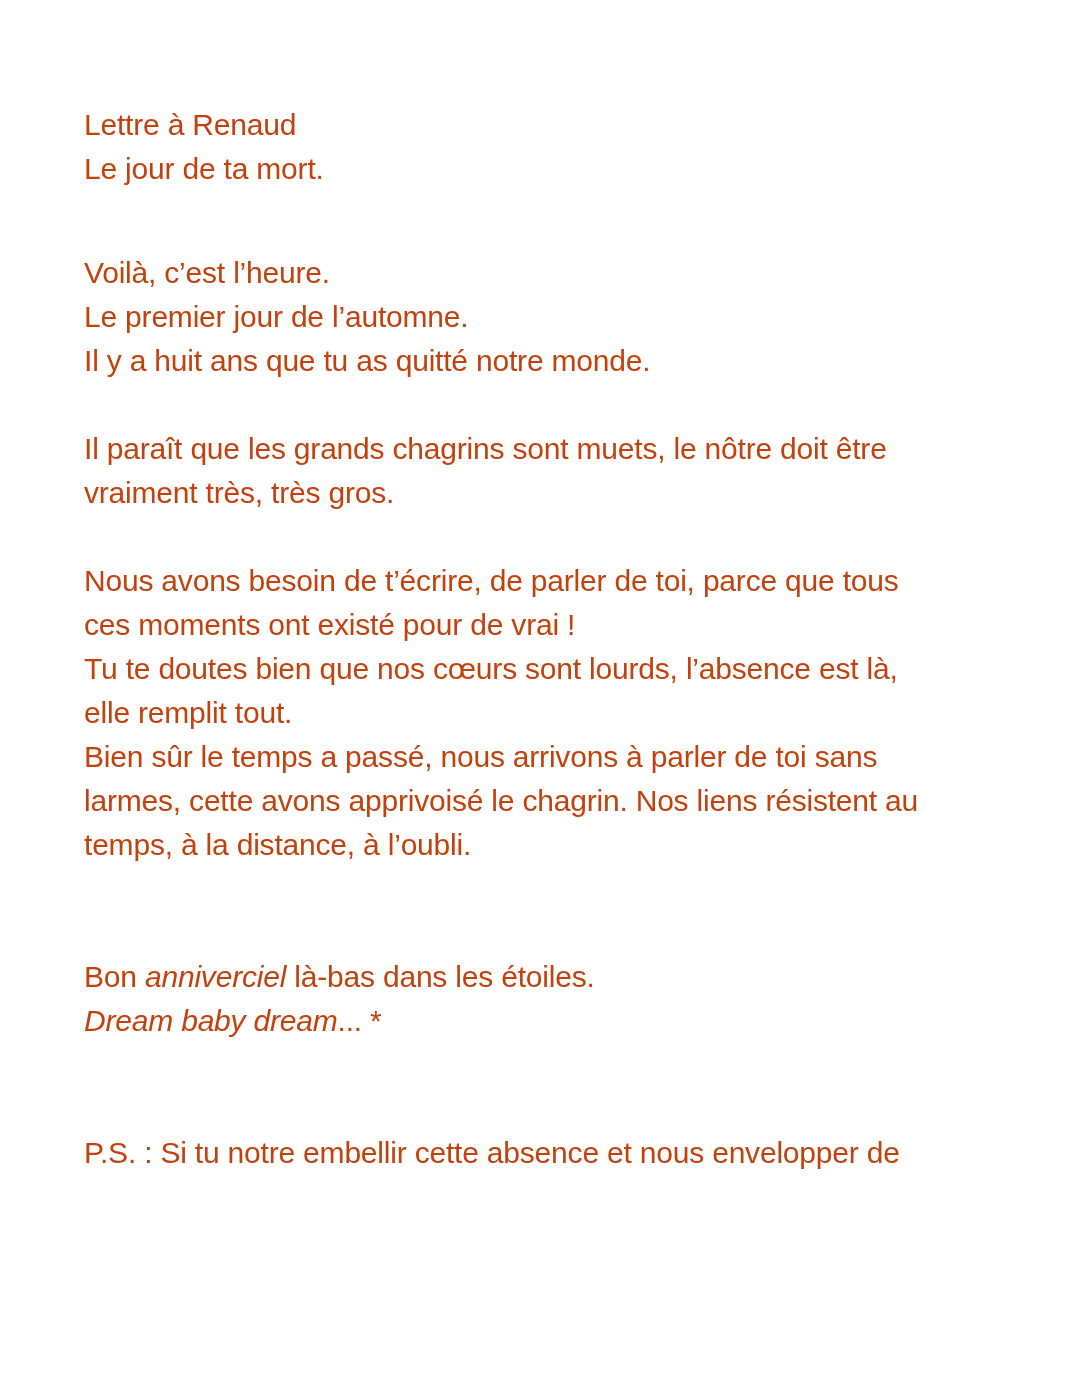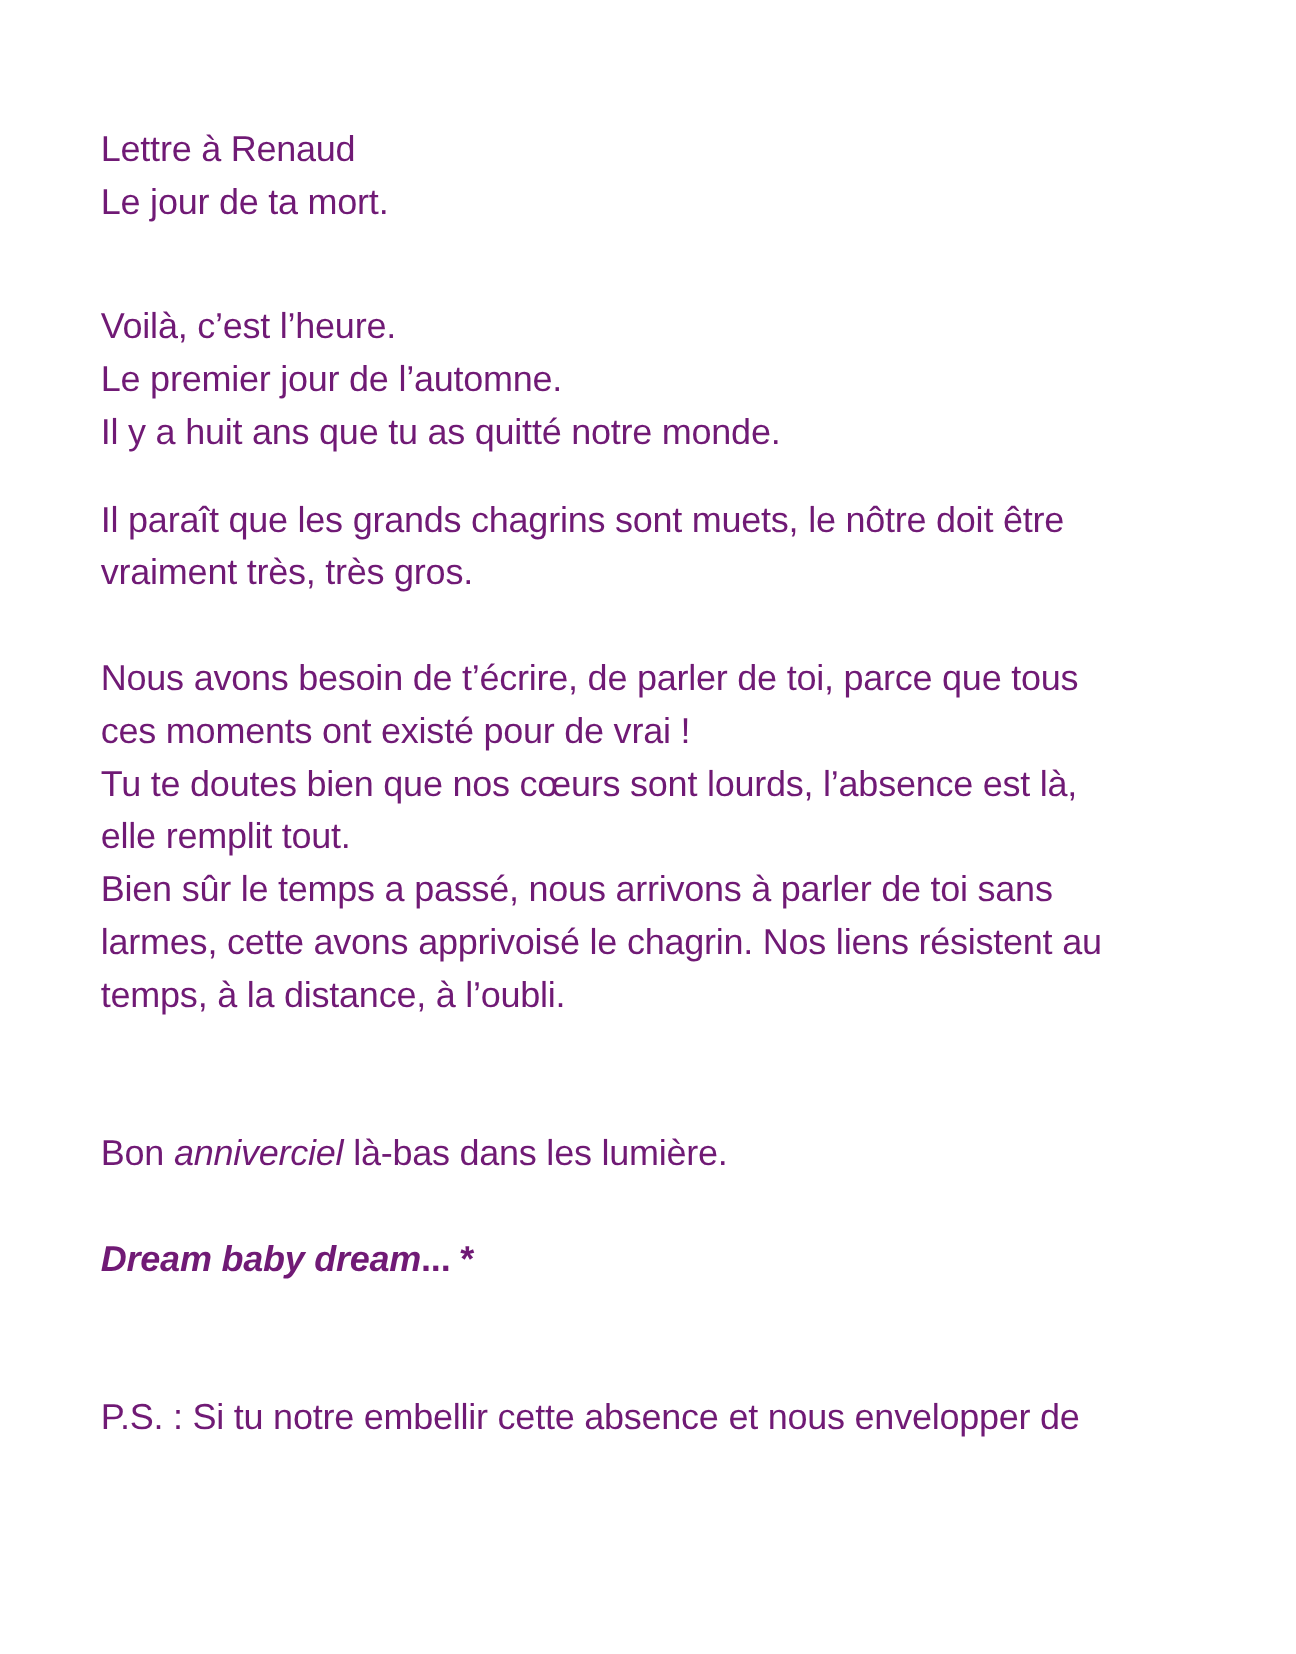--- a/index.html
+++ b/index.html
@@ -19,47 +19,47 @@
     overflow: hidden;
   }
   .letter-body { width: 100%; }
   .paragraph { margin: 0; }
   .line { white-space: pre; }
   .run-italic { font-style: italic; text-align: right; }
 </style>
 </head>
 <body>
 
-<div class="page" id="letter-page" style="background: rgb(255, 255, 255); color: #701a75;">
+<div class="page" id="letter-page" style="background: rgb(255, 255, 255); color: #c2410c;">
   <div class="letter-body" id="letter-body">
       <div class="paragraph" style="margin-top: 0px;">
         <div class="line"><span class="run">Lettre à Renaud</span></div>
         <div class="line"><span class="run">Le jour de ta mort.</span></div>
       </div>
       <div class="paragraph" style="margin-top: 60px;">
         <div class="line"><span class="run">Voilà, c’est l’heure.</span></div>
         <div class="line"><span class="run">Le premier jour de l’automne.</span></div>
         <div class="line"><span class="run">Il y a huit ans que tu as quitté notre monde.</span></div>
       </div>
-      <div class="paragraph" style="margin-top: 29px;">
+      <div class="paragraph" style="margin-top: 44px;">
         <div class="line"><span class="run">Il paraît que les grands chagrins sont muets, le nôtre doit être</span></div>
         <div class="line"><span class="run">vraiment très, très gros.</span></div>
       </div>
       <div class="paragraph" style="margin-top: 44px;">
         <div class="line"><span class="run">Nous avons besoin de t’écrire, de parler de toi, parce que tous</span></div>
         <div class="line"><span class="run">ces moments ont existé pour de vrai !</span></div>
         <div class="line"><span class="run">Tu te doutes bien que nos cœurs sont lourds, l’absence est là,</span></div>
         <div class="line"><span class="run">elle remplit tout.</span></div>
         <div class="line"><span class="run">Bien sûr le temps a passé, nous arrivons à parler de toi sans</span></div>
         <div class="line"><span class="run">larmes, cette avons apprivoisé le chagrin. Nos liens résistent au</span></div>
         <div class="line"><span class="run">temps, à la distance, à l’oubli.</span></div>
       </div>
       <div class="paragraph" style="margin-top: 88px;">
-        <div class="line"><span class="run">Bon </span><span class="run-italic">anniverciel</span><span class="run"> là-bas dans les lumière.</span></div>
+        <div class="line"><span class="run">Bon </span><span class="run-italic">anniverciel</span><span class="run"> là-bas dans les étoiles.</span></div>
       </div>
-      <div class="paragraph" style="margin-top: 44px; font-weight: bold;">
+      <div class="paragraph" style="">
         <div class="line"><span class="run-italic">Dream baby dream</span><span class="run">... *</span></div>
       </div>
       <div class="paragraph" style="margin-top: 88px;">
         <div class="line"><span class="run">P.S. : Si tu notre embellir cette absence et nous envelopper de</span></div>
       </div>
     </div>
 </div>
 
 </body></html>

